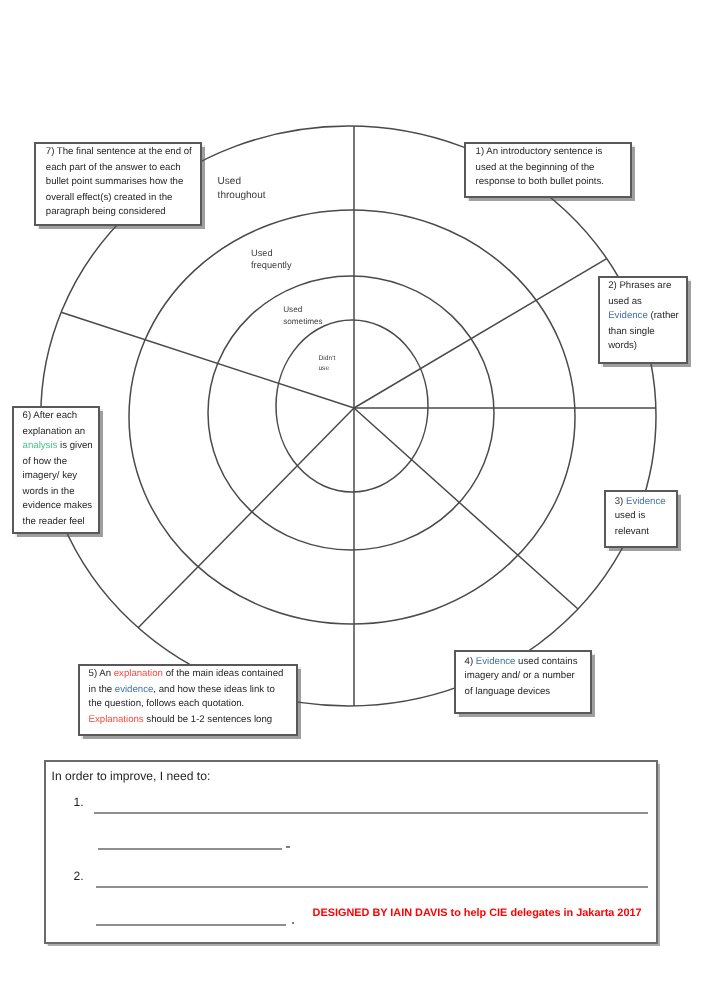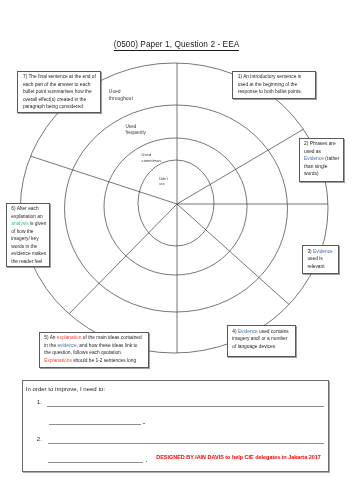--- a/index.html
+++ b/index.html
@@ -28,21 +28,20 @@
   .bline{position:absolute;background:#8e8e8e;height:0.7px;}
   .btxt{position:absolute;font-size:6.05px;color:#1f1f1f;white-space:nowrap;line-height:1;}
   .dot{position:absolute;width:1.2px;height:1.2px;background:#808080;}
   .credit{position:absolute;font-size:5.45px;color:#ff0000;font-weight:bold;white-space:nowrap;line-height:1;}
 </style>
 </head>
 <body>
 
 <div id="page">
 
-  <div class="title"><u>(0500) Paper 1, Question 2 - EEA</u></div>
 
   <svg class="diagram" viewBox="0 0 353 500" width="353" height="500">
     <g fill="none" stroke="#4a4a4a" stroke-width="0.75">
       <ellipse cx="174.2" cy="208" rx="153.8" ry="145"></ellipse>
       <ellipse cx="176" cy="208.5" rx="111.5" ry="103.5"></ellipse>
       <ellipse cx="175.5" cy="206.5" rx="71.5" ry="68.5"></ellipse>
       <ellipse cx="176" cy="203" rx="38" ry="43"></ellipse>
     </g>
     <g stroke="#4a4a4a" stroke-width="0.75" fill="none" id="spokes">
         <line x1="177" y1="204" x2="177.00" y2="63.02"></line>

